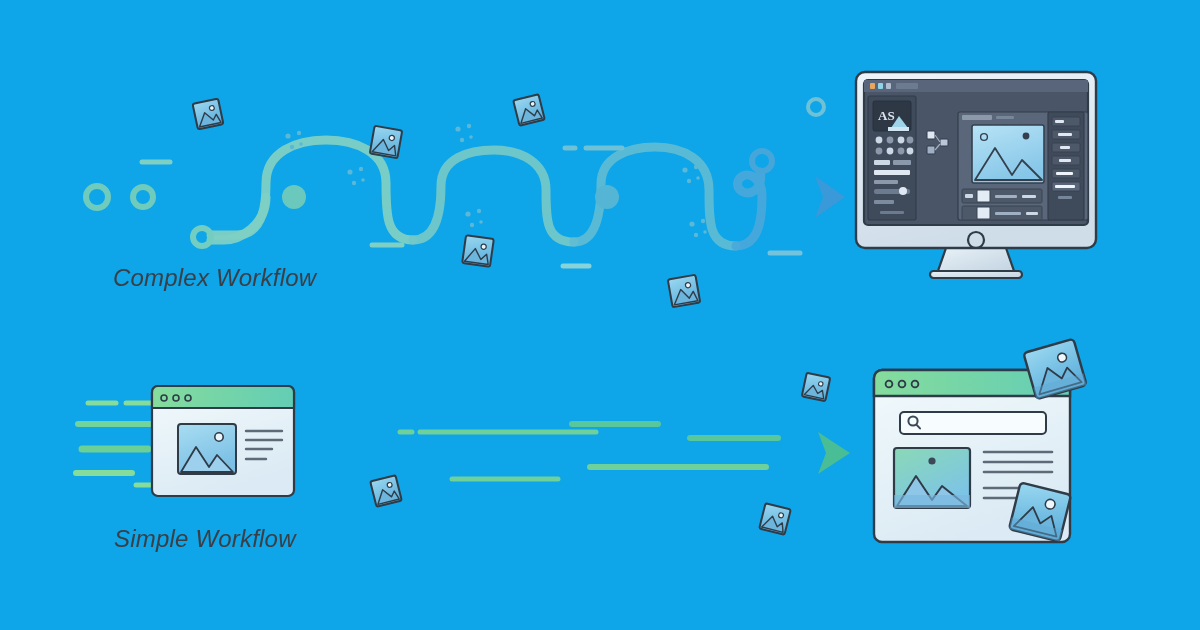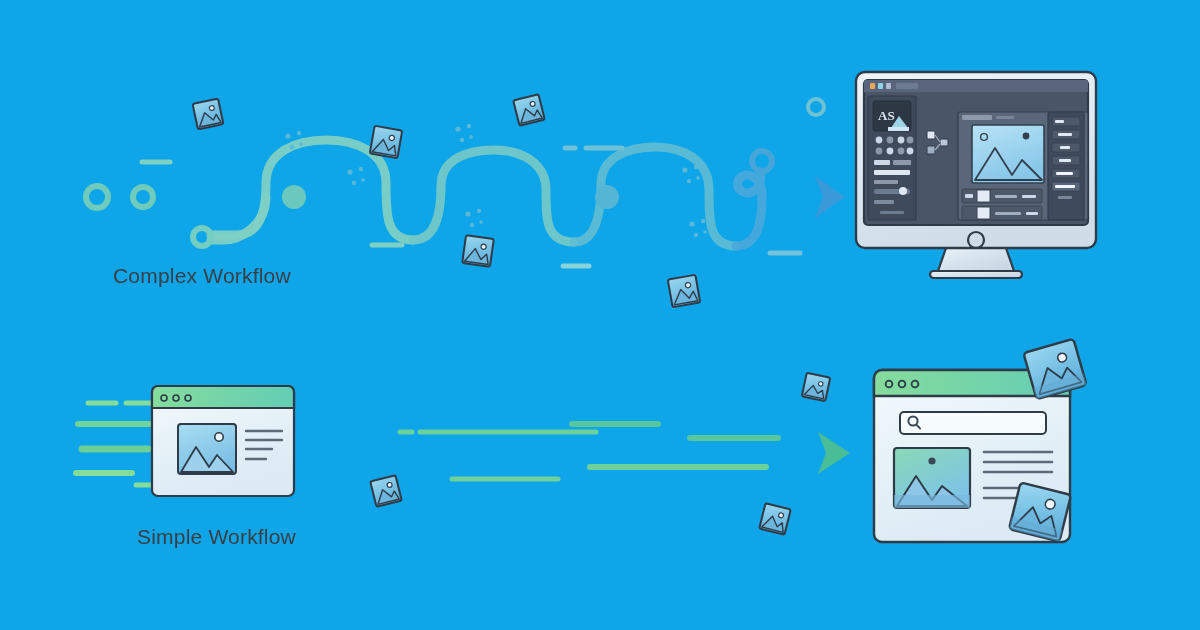--- a/index.html
+++ b/index.html
@@ -7,27 +7,28 @@
   body{
     width:1200px;height:630px;overflow:hidden;
     font-family:"Liberation Sans","DejaVu Sans",sans-serif;
     background:#fdfdfd;
   }
   #stage{position:relative;width:1200px;height:630px;background:#0ea5e9;}
   #stage svg.layer{position:absolute;left:0;top:0;width:1200px;height:630px;}
   .caption{
     position:absolute;
     color:#3a3f46;
-    font-size:21px;
+    font-size:24px;
     font-weight:400;
     letter-spacing:.2px;
     white-space:nowrap;
+    font-style:italic;
   }
   #cap-complex{left:113px;top:264px;}
-  #cap-simple{left:137px;top:525px;}
+  #cap-simple{left:114px;top:525px;}
 </style>
 </head>
 <body>
 
 <div id="stage">
 
   <svg class="layer" viewBox="0 0 1200 630">
     <defs>
       <linearGradient id="gTealBlue" x1="0" y1="0" x2="1" y2="0">
         <stop offset="0%" stop-color="#7fd4c5"></stop>

